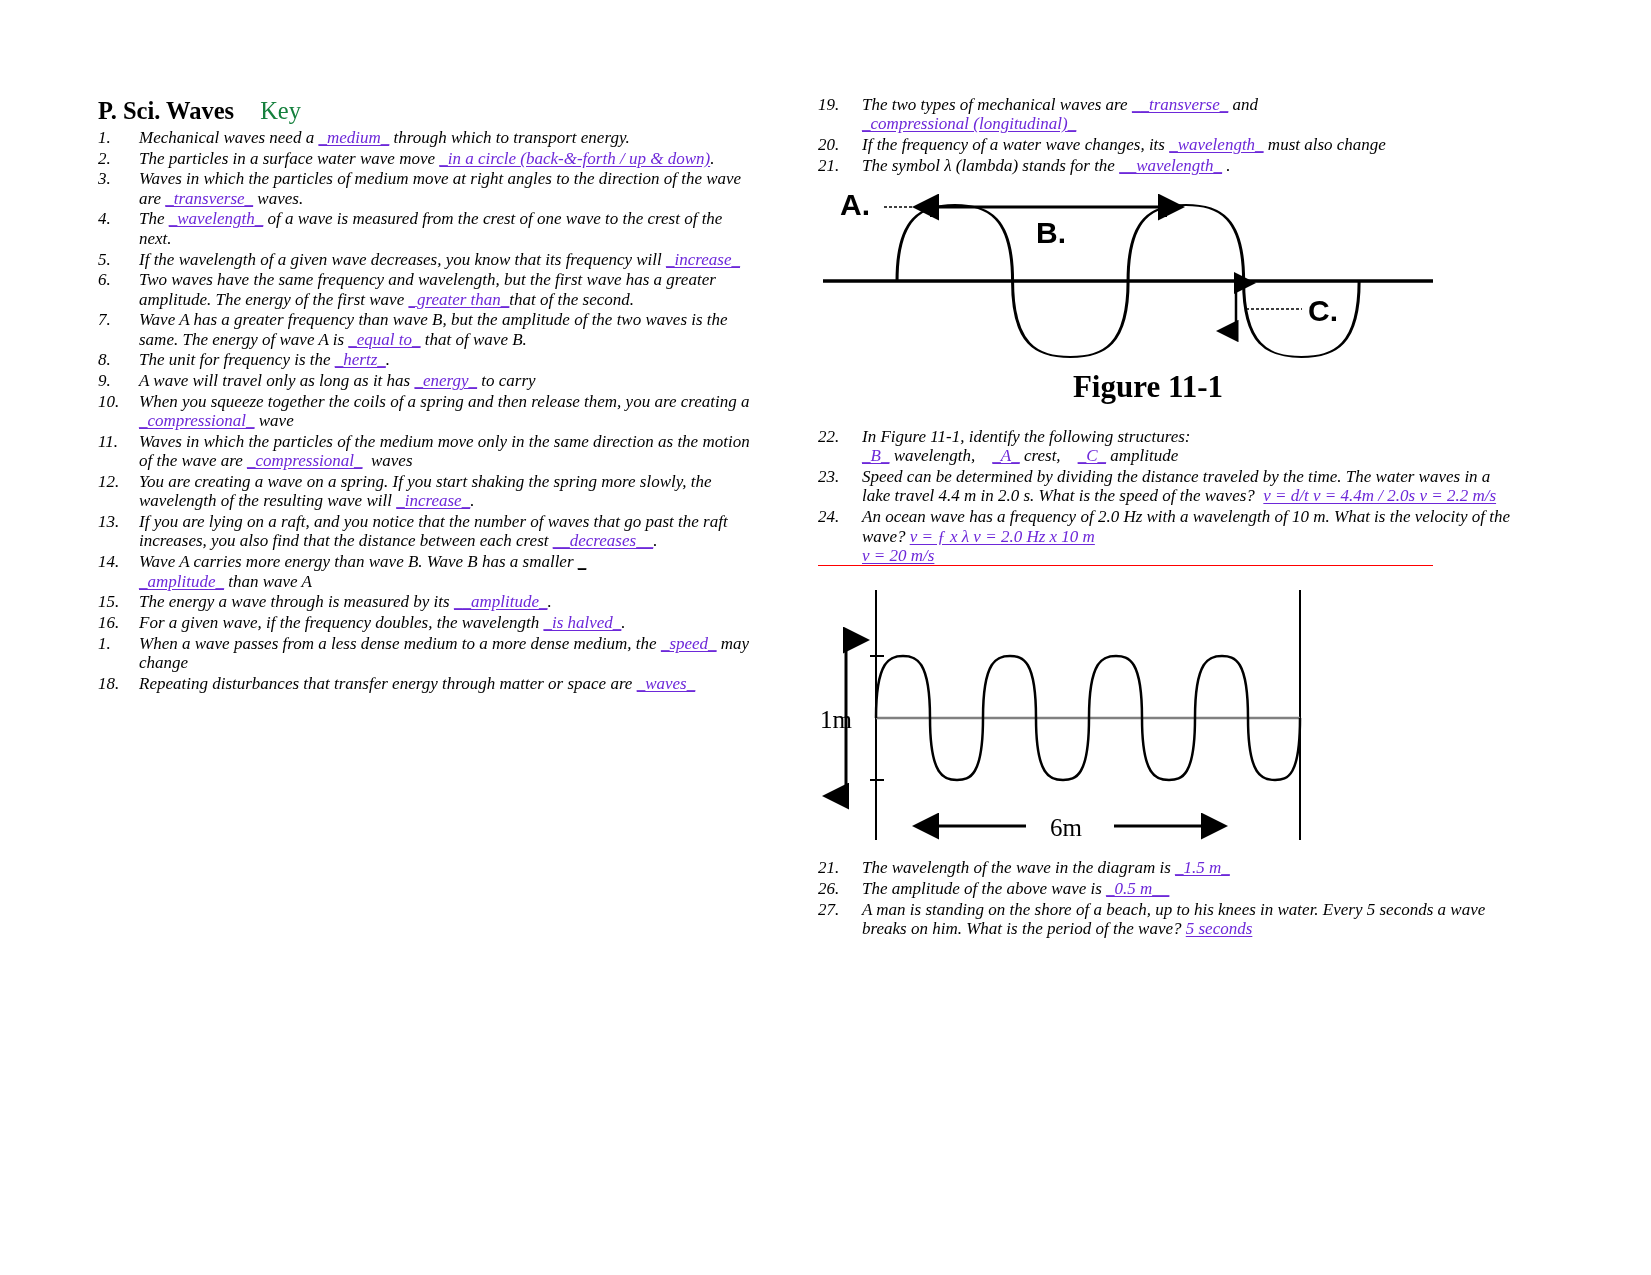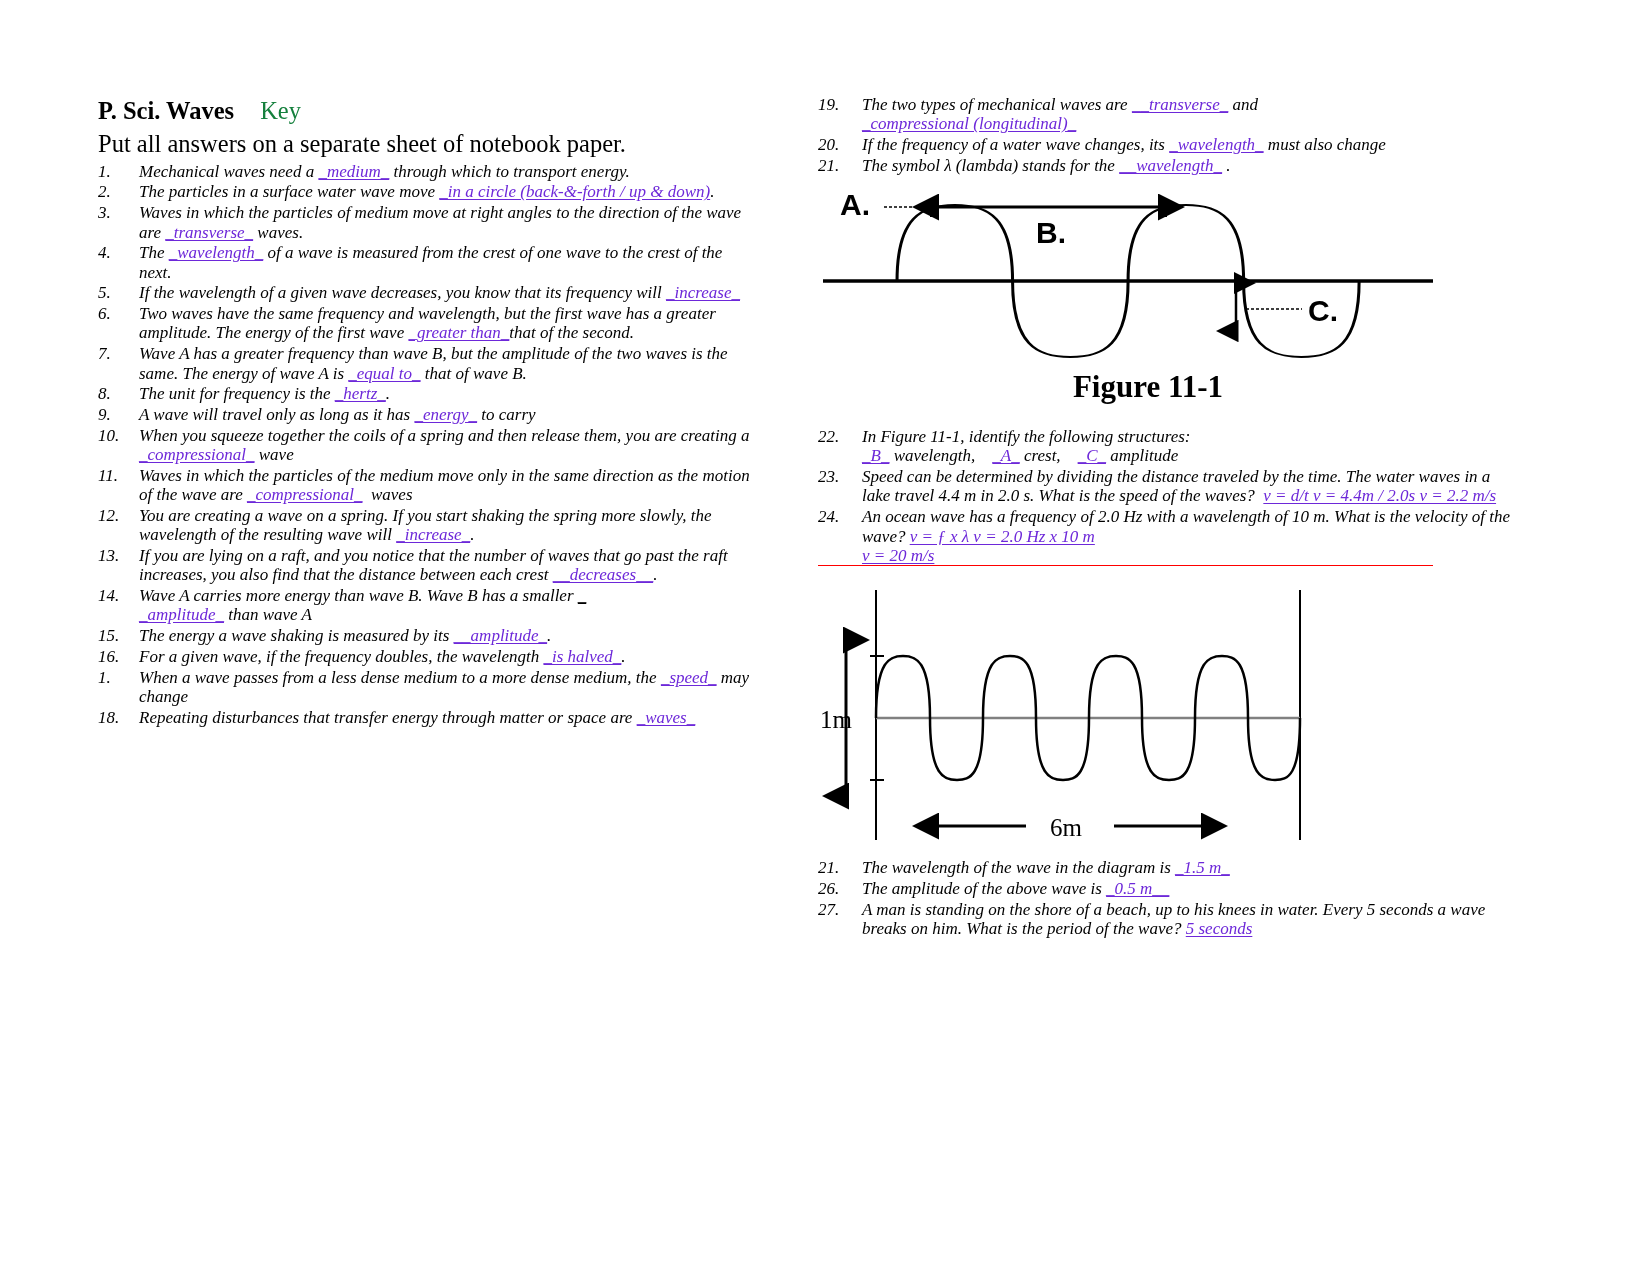--- a/index.html
+++ b/index.html
@@ -115,21 +115,20 @@
 <body>
 
 <div class="page">
 
   <div class="col col-left">
 
     <div class="title-line">
       <span class="title-main">P. Sci.  Waves</span><span class="title-key">Key</span>
     </div>
 
-    <div class="subtitle">Put all answers on a separate sheet of notebook paper.</div>
 
     <ol class="qlist">
 
       <li>
         <span class="num">1.</span><span>Mechanical waves need a</span> <span class="ans">_medium_</span> <span>through which to transport energy.</span>
       </li>
 
       <li>
         <span class="num">2.</span><span>The particles in a surface water wave move</span> <span class="ans">_in a circle (back-&amp;-forth / up &amp; down)</span><span>.</span>
       </li>
@@ -176,21 +175,21 @@
 
       <li>
         <span class="num">13.</span><span>If you are lying on a raft, and you notice that the number of waves that go past the raft increases, you also find that the distance between each crest</span> <span class="ans">__decreases__</span><span>.</span>
       </li>
 
       <li>
         <span class="num">14.</span><span>Wave A carries more energy than wave B. Wave B has a smaller</span> <span class="u">_</span><br><span class="ans">_amplitude_</span> <span>than wave A</span>
       </li>
 
       <li>
-        <span class="num">15.</span><span>The energy a wave shaking is measured by its</span> <span class="ans">__amplitude_</span><span>.</span>
+        <span class="num">15.</span><span>The energy a wave through is measured by its</span> <span class="ans">__amplitude_</span><span>.</span>
       </li>
 
       <li>
         <span class="num">16.</span><span>For a given wave, if the frequency doubles, the wavelength</span> <span class="ans">_is halved_</span><span>.</span>
       </li>
 
       <li>
         <span class="num">1.</span><span>When a wave passes from a less dense medium to a more dense medium, the</span> <span class="ans">_speed_</span> <span>may change</span>
       </li>
 

